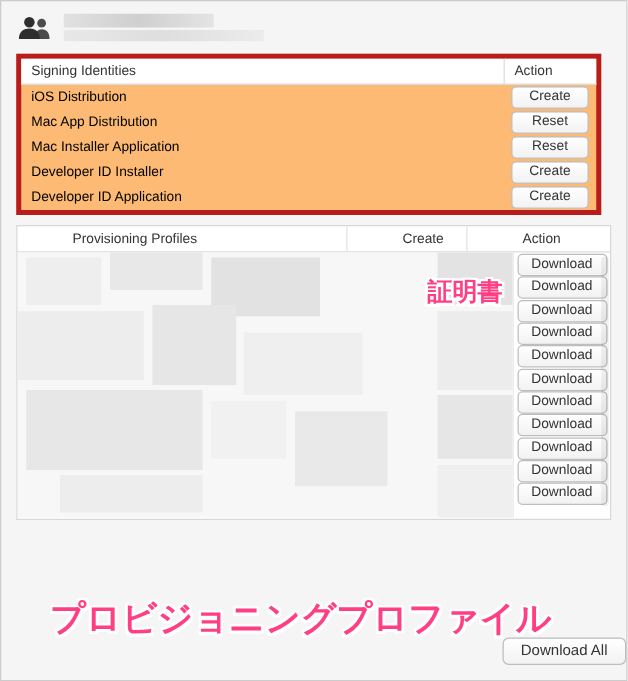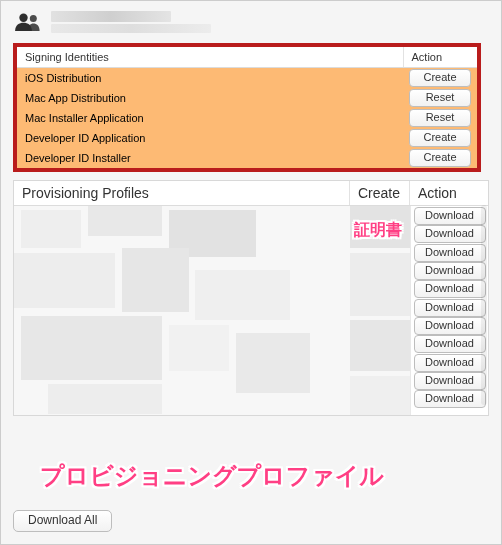--- a/index.html
+++ b/index.html
@@ -80,50 +80,51 @@
     background: linear-gradient(#ffffff,#f2f2f2);
     color: #333;
     cursor: pointer;
     line-height: 13px;
     text-align: center;
   }
   .mac-btn.wide { min-width: 72px; }
 
   .annotation {
     position: absolute;
-    font-size: 16px;
+    font-size: 20px;
     font-weight: 700;
     color: #ff3f84;
     text-shadow:
       -2px -2px 0 #fff, 2px -2px 0 #fff,
       -2px 2px 0 #fff, 2px 2px 0 #fff,
       -2px 0 0 #fff, 2px 0 0 #fff,
       0 -2px 0 #fff, 0 2px 0 #fff;
     pointer-events: none;
   }
   .annotation.a1 { top: 220px; right: 100px; }
-  .annotation.a2 { top: 460px; left: 40px; font-size: 24px; }
+  .annotation.a2 { top: 476px; left: 40px; font-size: 28px; }
 
   .prov-section {
     margin: 2px 12px 6px 12px;
     border: 1px solid #d8d8d8;
     background: #fff;
     height: 236px;
     position: relative;
     overflow: hidden;
   }
   .prov-head {
     display: flex;
     border-bottom: 1px solid #dcdcdc;
   }
   .prov-head .col {
-    font-size: 14px;
+    font-size: 11px;
     padding: 4px 6px 4px 8px;
     border-right: 1px solid #e2e2e2;
     color: #333;
+    margin-left: 36px;
   }
   .prov-head .col:last-child { border-right: none; }
   .prov-head .name-col { flex: 1; }
   .prov-head .exp-col { width: 60px; }
   .prov-head .act-col { width: 78px; }
 
   .prov-body {
     display: flex;
     height: calc(100% - 22px);
   }
@@ -165,21 +166,21 @@
   .mosaic { position: absolute; inset: 0; }
   .mosaic .blk {
     position: absolute;
     background: #e4e4e4;
   }
 
   .footer {
     margin-top: auto;
     padding: 10px 0 12px 12px;
     display: flex;
-    justify-content: space-between;
+    justify-content: flex-end;
   }
   .footer .mac-btn { padding: 3px 14px 4px 14px; font-size: 12px; border-radius: 5px; }
 </style>
 </head>
 <body>
 
 <div class="window">
 
   <div class="header">
     <span class="avatar-icon">
@@ -213,25 +214,25 @@
           </tr>
           <tr>
             <td>Mac App Distribution</td>
             <td class="action-cell"><button class="mac-btn">Reset</button></td>
           </tr>
           <tr>
             <td>Mac Installer Application</td>
             <td class="action-cell"><button class="mac-btn">Reset</button></td>
           </tr>
           <tr>
+            <td>Developer ID Installer</td>
+            <td class="action-cell"><button class="mac-btn">Create</button></td>
+          </tr>
+          <tr>
             <td>Developer ID Application</td>
-            <td class="action-cell"><button class="mac-btn">Create</button></td>
-          </tr>
-          <tr>
-            <td>Developer ID Installer</td>
             <td class="action-cell"><button class="mac-btn">Create</button></td>
           </tr>
         </tbody>
     </table>
   </div>
 
   <div class="prov-section">
     <div class="prov-head">
       <div class="col name-col">Provisioning Profiles</div>
       <div class="col exp-col">Create</div>

